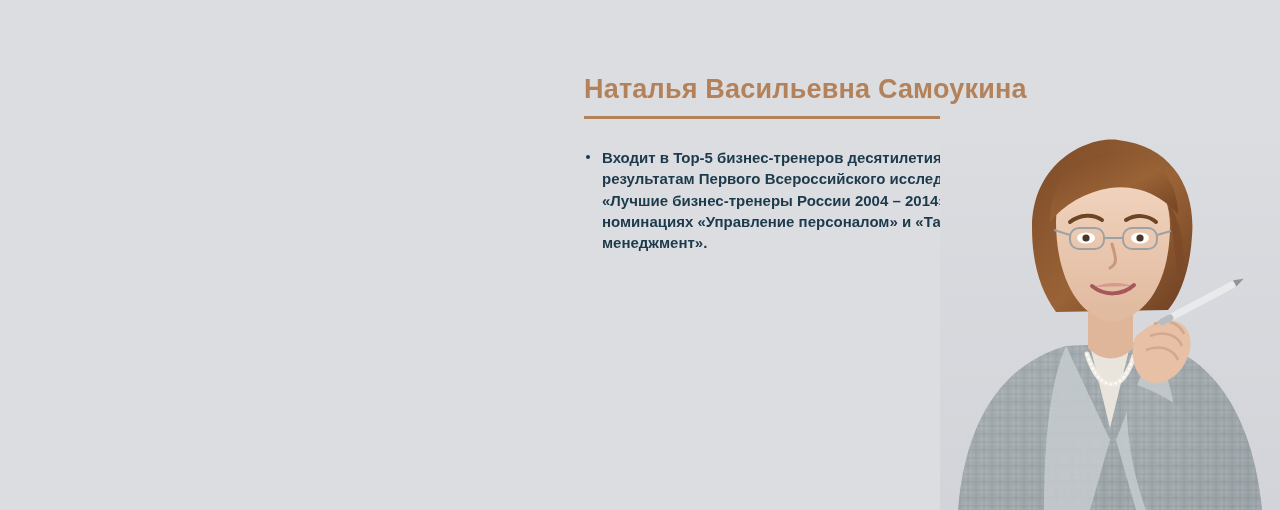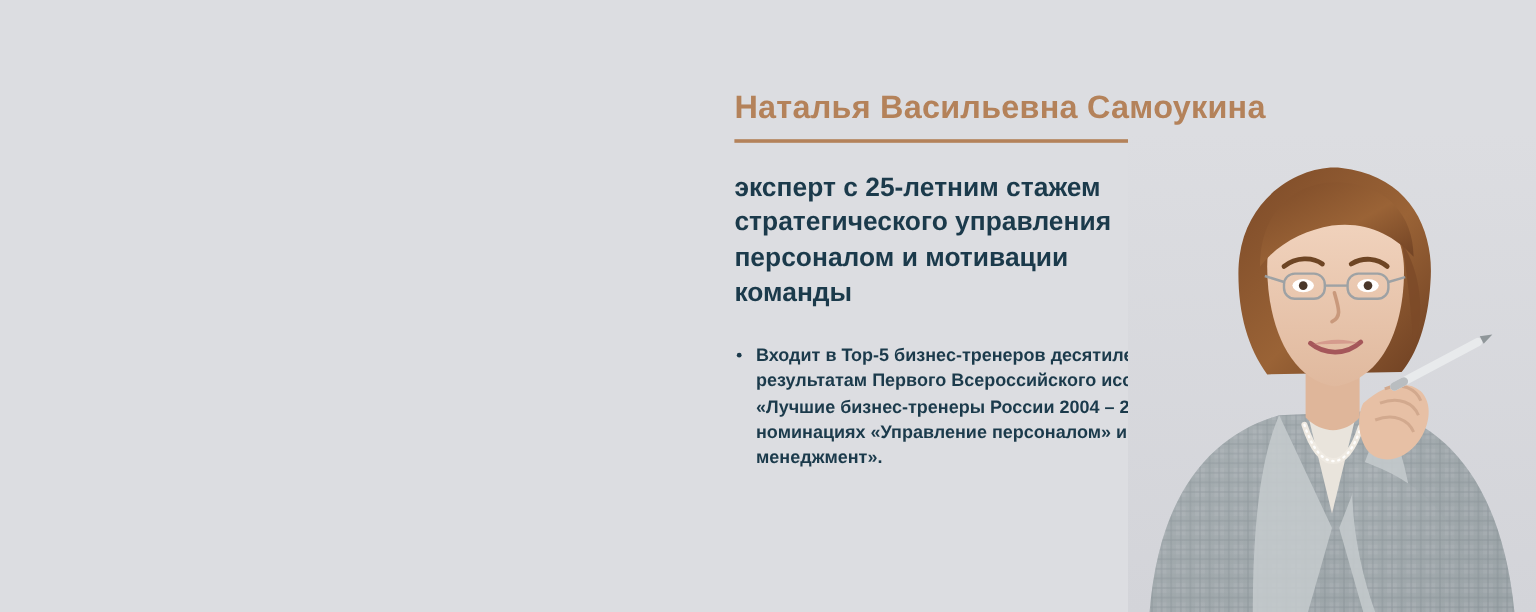--- a/index.html
+++ b/index.html
@@ -16,21 +16,21 @@
   .slide {
     position: relative;
     width: 1280px;
     height: 510px;
     background: #dcdde1;
   }
 
   
   .content {
     position: absolute;
-    left: 612px;
+    left: 584px;
     top: 74px;
     width: 470px;
   }
   .speaker-name {
     font-size: 27px;
     font-weight: bold;
     color: #b4825a;
     letter-spacing: 0.2px;
     line-height: 1.15;
     white-space: nowrap;
@@ -92,21 +92,20 @@
 <body>
 
 <div class="slide">
 
   <div class="content">
 
     <div class="speaker-name">Наталья Васильевна Самоукина</div>
 
     <div class="name-rule"></div>
 
-    <div class="headline">эксперт с 25-летним стажем стратегического управления персоналом и мотивации команды</div>
 
     <ul class="bullets">
       <li class="bullet">Входит в Top-5 бизнес-тренеров десятилетия по результатам Первого Всероссийского исследования «Лучшие бизнес-тренеры России 2004 – 2014» в номинациях «Управление персоналом» и «Тайм-менеджмент».</li>
     </ul>
 
   </div>
 
   <div class="photo">
     <svg width="340" height="400" viewBox="0 0 340 400" xmlns="http://www.w3.org/2000/svg" role="img">
       <defs>

